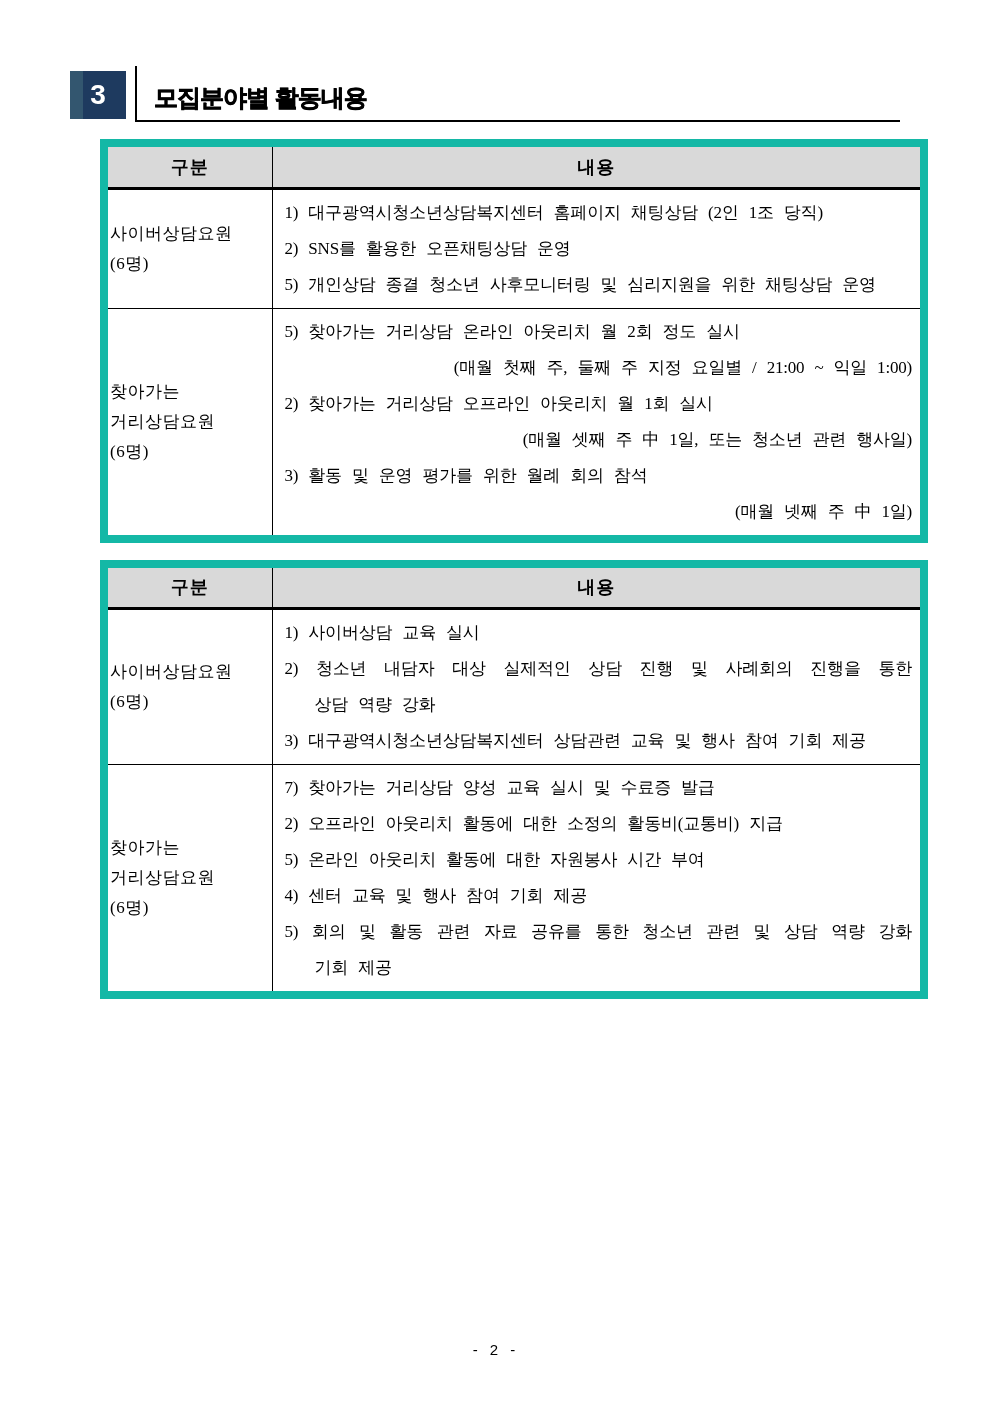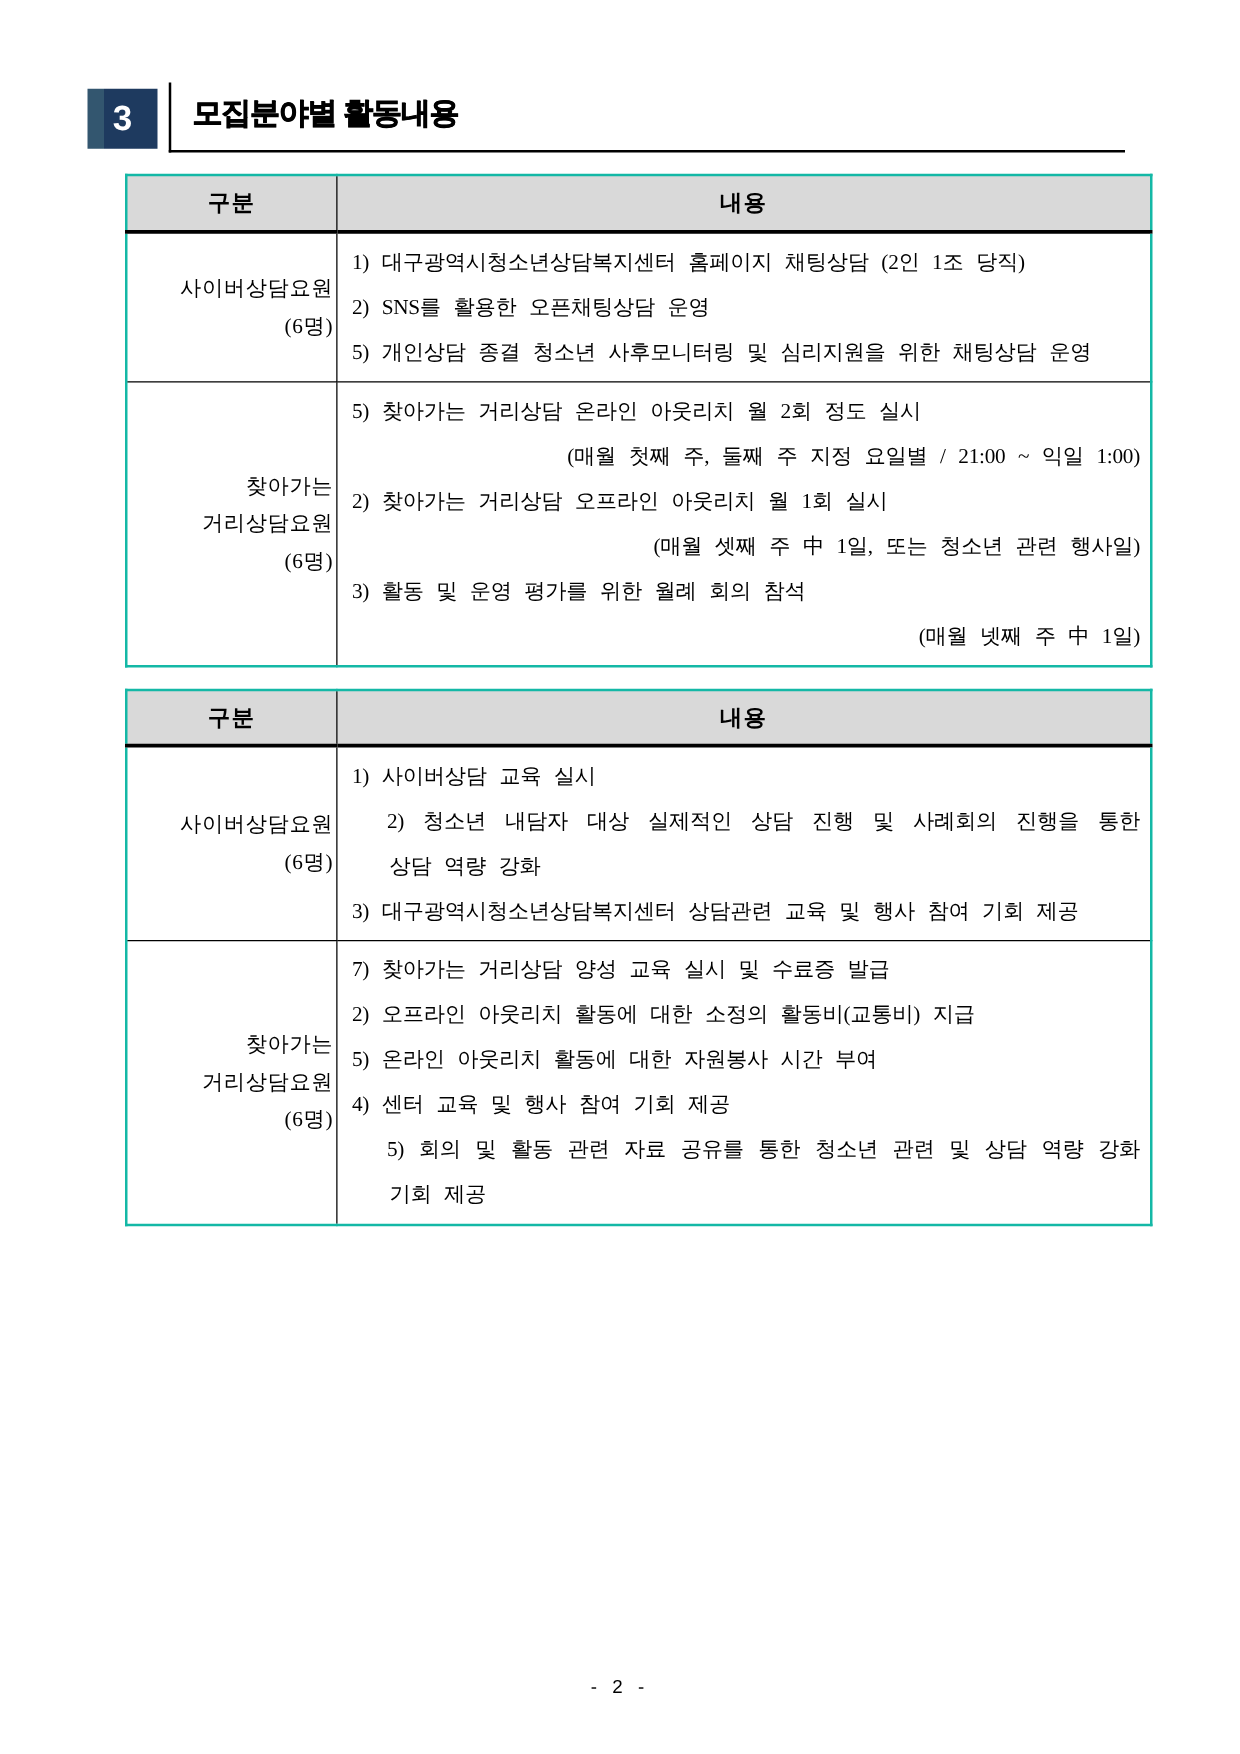--- a/index.html
+++ b/index.html
@@ -40,21 +40,21 @@
     justify-content: center;
   }
   .banner-titlebox {
     margin-left: 9px;
     border-left: 2px solid #000000;
     border-bottom: 2px solid #000000;
     flex: 1;
     max-width: 765px;
     padding-left: 17px;
     display: flex;
-    align-items: center;
+    align-items: flex-end;
   }
   .banner-title {
     font-family: "Liberation Sans", "DejaVu Sans", sans-serif;
     font-weight: 800;
     font-size: 24px;
     letter-spacing: -1px;
     -webkit-text-stroke: 0.6px #000;
     padding-bottom: 6px;
   }
 
@@ -74,35 +74,35 @@
     margin-left: 100px;
     margin-top: 17px;
     width: 820px;
     border-collapse: collapse;
     table-layout: fixed;
   }
   table.doc-table td, table.doc-table th {
     border: 1.5px solid #000000;
     vertical-align: middle;
   }
-  table.doc-table { border: 2px solid #14b8a6; padding-left: 37px; }
+  table.doc-table { border: 8px solid #14b8a6; padding-left: 37px; }
   table.doc-table th {
     background: #D9D9D9;
     height: 45px;
     font-size: 18px;
     font-weight: bold;
     text-align: center;
     letter-spacing: 1px;
     border-bottom: 3px solid #000000;
   }
   col.col-cat { width: 168px; }
   col.col-content { width: 652px; }
 
   td.cat-cell {
-    text-align: right;
+    text-align: left;
     font-size: 17px;
     letter-spacing: 0.5px;
     padding: 4px 2px;
   }
   .cat-line { line-height: 30px; }
 
   td.content-cell {
     padding: 5px 8px 5px 12px;
     font-size: 17px;
   }
@@ -113,21 +113,20 @@
     white-space: nowrap;
   }
   .cl.num   { padding-left: 30px; text-indent: -30px; }
   .cl.paren { padding-left: 12px; text-align: right; }
   .cl.cont  { padding-left: 30px; }
   .cl.num-fill {
     padding-left: 30px; text-indent: -30px;
     white-space: normal;
     text-align: justify;
     text-align-last: justify;
-    margin-left: 28px;
   }
 
   
   .footer {
     position: absolute;
     bottom: 45px;
     left: 0;
     width: 100%;
     text-align: center;
     font-family: "Liberation Sans", sans-serif;

